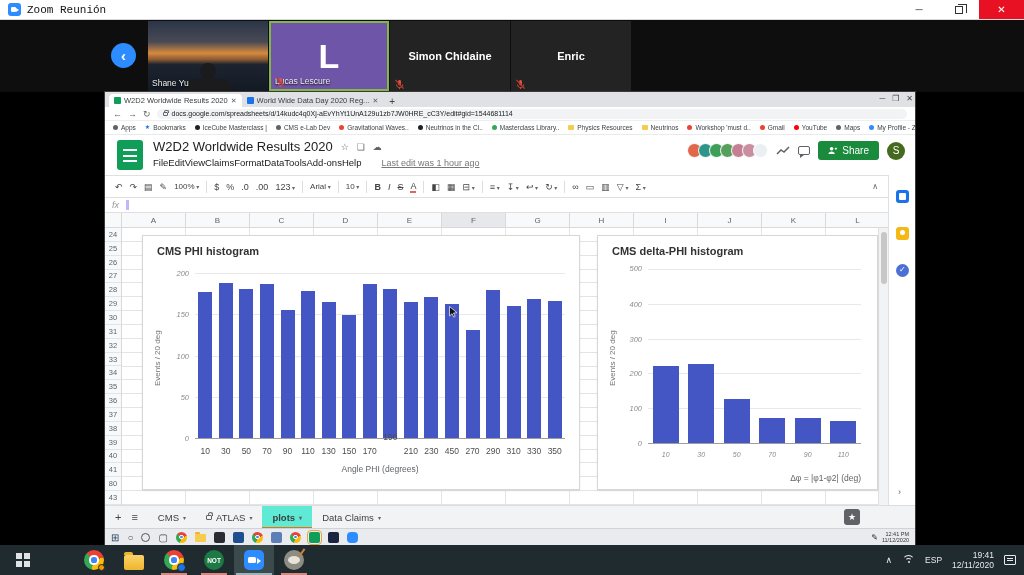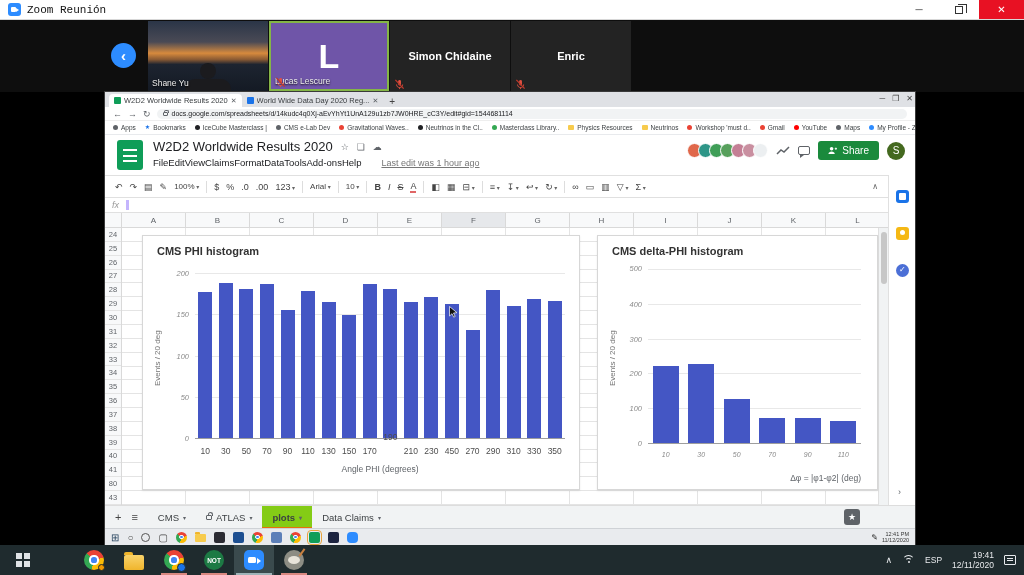--- a/index.html
+++ b/index.html
@@ -136,21 +136,21 @@
   .sp-tasks{top:89px;background:#fff;}
   .sp-tasks::before{content:"";position:absolute;inset:0;border-radius:50%;background:#4b6fd6;}
   .sp-tasks::after{content:"✓";position:absolute;left:3px;top:0.5px;color:#fff;font-size:8px;}
   .sp-expand{position:absolute;left:9px;bottom:8px;color:#5f6368;font-size:9px;}
 
   
   .sheet-tabbar{position:absolute;left:0;top:413px;width:810px;height:23px;background:#f1f3f4;border-top:1px solid #ddd;display:flex;align-items:center;gap:2px;padding-left:10px;}
   .stb-ic{color:#444;font-size:11px;margin-right:8px;}
   .sheettab{display:flex;align-items:center;gap:4px;height:23px;padding:0 10px;font-size:9.5px;color:#3c4043;}
   .sheettab .caret{font-size:6px;color:#5f6368;}
-  .sheettab.active{background:#84cc16;font-weight:bold;box-shadow:inset 0 -2px 0 #e8710a;}
+  .sheettab.active{background:#5eead4;font-weight:bold;box-shadow:inset 0 -2px 0 #e8710a;}
   .locktiny{width:6px;height:5px;border:1px solid #5f6368;border-radius:1px;position:relative;}
   .locktiny::before{content:"";position:absolute;left:0.5px;top:-3.5px;width:3px;height:3px;border:1px solid #5f6368;border-bottom:none;border-radius:3px 3px 0 0;}
   .explore-badge{position:absolute;right:55px;top:3px;width:16px;height:16px;border-radius:3px;background:#5f6368;color:#fff;display:flex;align-items:center;justify-content:center;font-size:9px;}
 
   
   .inner-taskbar{position:absolute;left:0;top:436px;width:810px;height:17px;background:#e9ebee;border-top:1px solid #cfd2d6;display:flex;align-items:center;gap:8px;padding:0 6px;}
   .itb-ic{width:11px;height:11px;flex:none;position:relative;}
   .itb-ic.glyph{display:flex;align-items:center;justify-content:center;font-size:10px;color:#333;width:auto;}
   .itb-ic.circle-o{border:1px solid #555;border-radius:50%;width:9px;height:9px;}
   .itb-ic.chrome{border-radius:50%;background:conic-gradient(from -45deg,#ea4335 0 120deg,#fbbc05 0 240deg,#34a853 0 360deg);}

